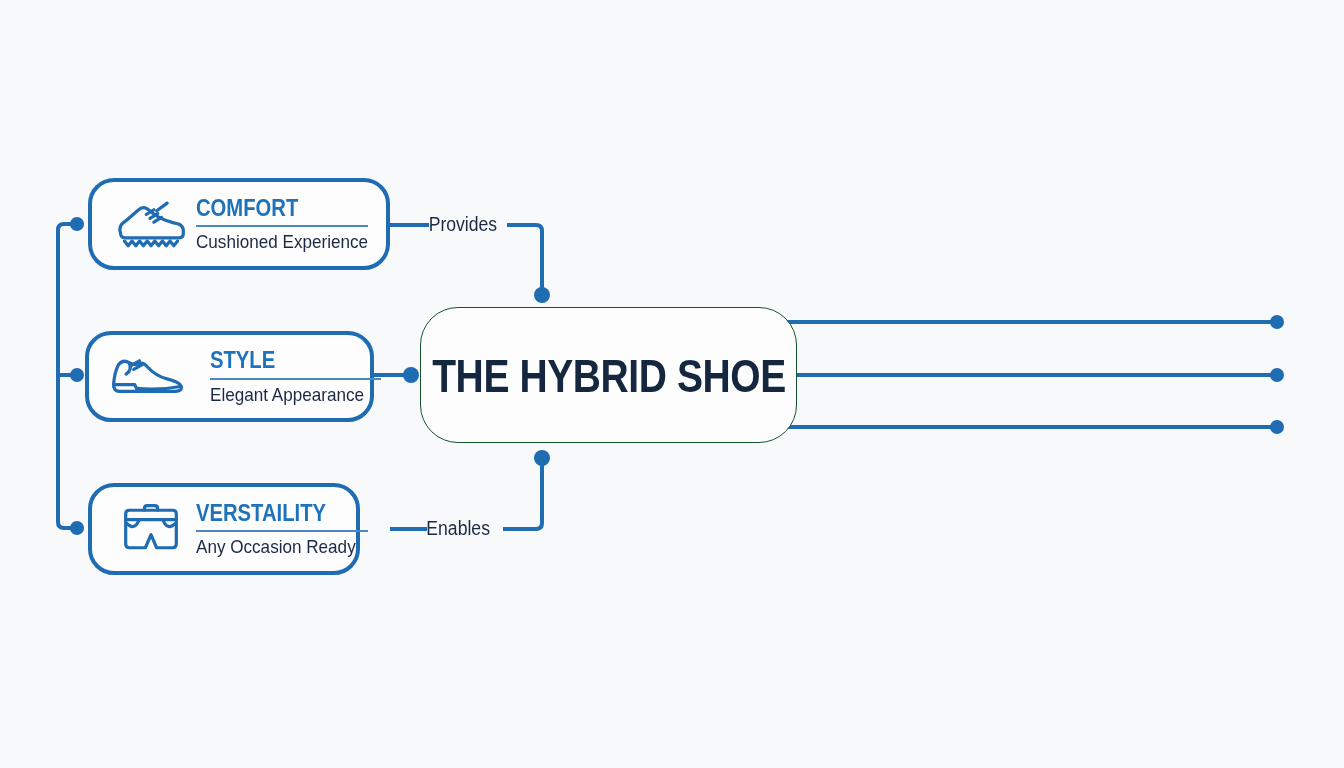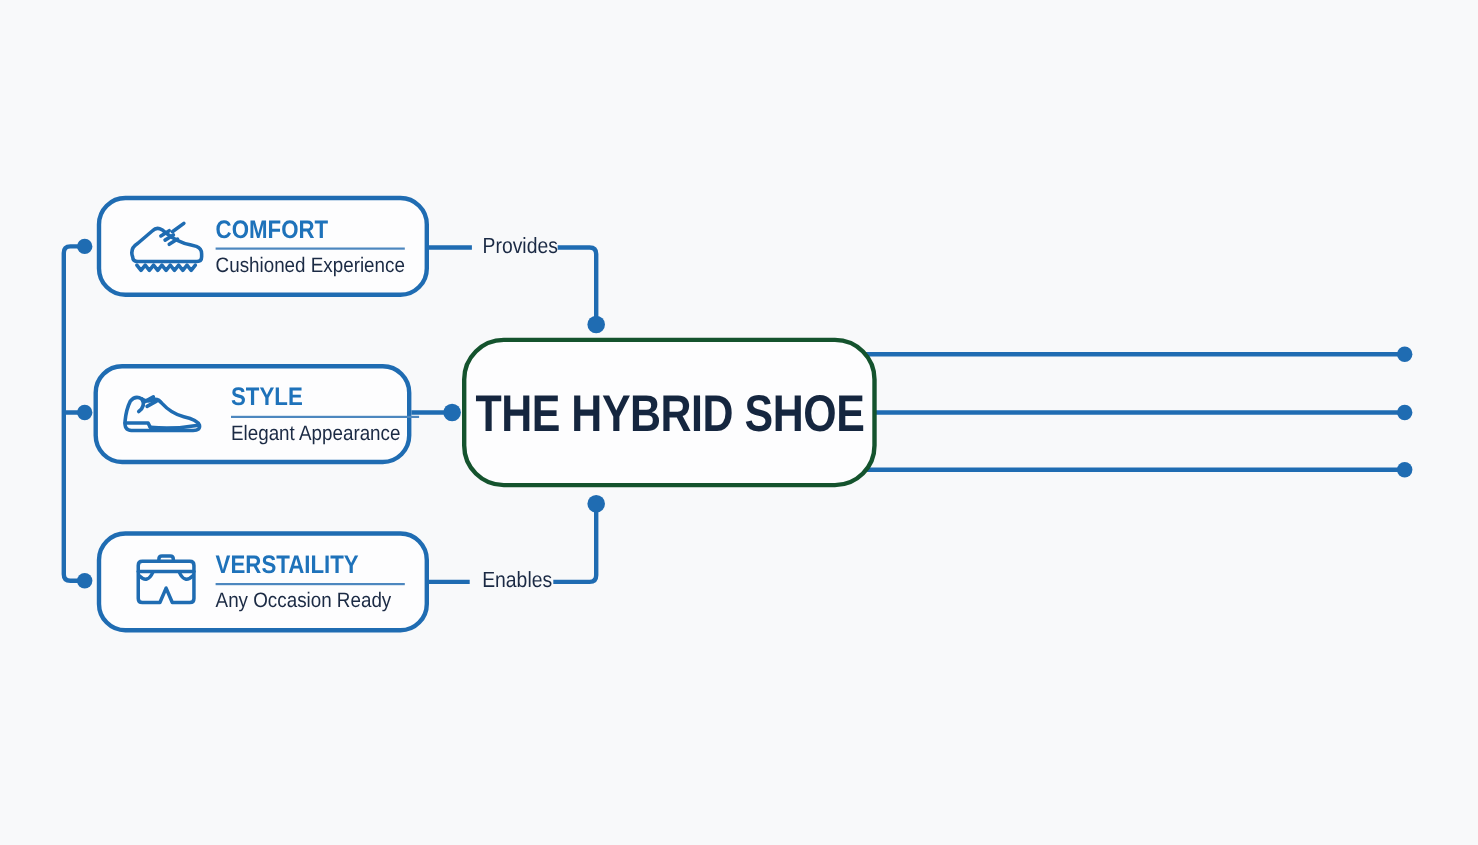--- a/index.html
+++ b/index.html
@@ -22,21 +22,21 @@
     box-sizing:border-box;
     background:#fdfdfe;
     border:4px solid #1f6cb2;
     border-radius:26px;
     display:flex;
     align-items:center;
     padding-left:14px;
   }
   .card-comfort{left:88px;top:178px;width:302px;height:92px;}
   .card-style{left:85px;top:331px;width:289px;height:91px;gap:17px;}
-  .card-versatility{left:88px;top:483px;width:302px;height:92px;}
+  .card-versatility{left:88px;top:483px;width:272px;height:92px;}
   .icon-wrap{
     width:90px;
     display:flex;justify-content:center;align-items:center;
     color:#1f6cb2;
     flex:0 0 auto;
   }
   .text-col{
     width:172px;
     display:flex;flex-direction:column;
   }
@@ -65,40 +65,40 @@
     transform:scaleX(0.9);
     transform-origin:0 50%;
     white-space:nowrap;
   }
   
   .hub-card{
     position:absolute;
     left:420px;top:307px;width:377px;height:136px;
     box-sizing:border-box;
     background:#fdfdfe;
-    border:4px solid #14532d;
+    border:1px solid #14532d;
     border-radius:38px;
     display:flex;align-items:center;justify-content:center;
   }
   .hub-title{
     color:#15263f;
     font-weight:bold;
     font-size:47px;
     display:inline-block;
     transform:scaleX(0.83);
     transform-origin:50% 50%;
     white-space:nowrap;
     letter-spacing:-0.5px;
   }
   
   .conn-label{
     position:absolute;
     color:#1b2a44;
     font-size:20px;
-    text-align:right;
+    text-align:left;
     white-space:nowrap;
   }
   .conn-label > span{
     display:inline-block;
     transform:scaleX(0.88);
     transform-origin:50% 50%;
   }
   .label-provides{left:424px;top:213px;width:88px;}
   .label-enables{left:422px;top:517px;width:84px;text-decoration:underline;}
 </style>

